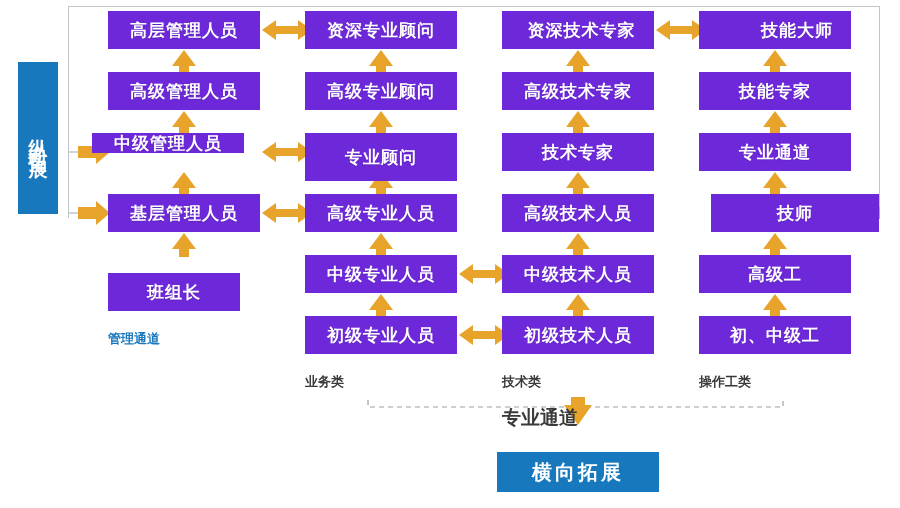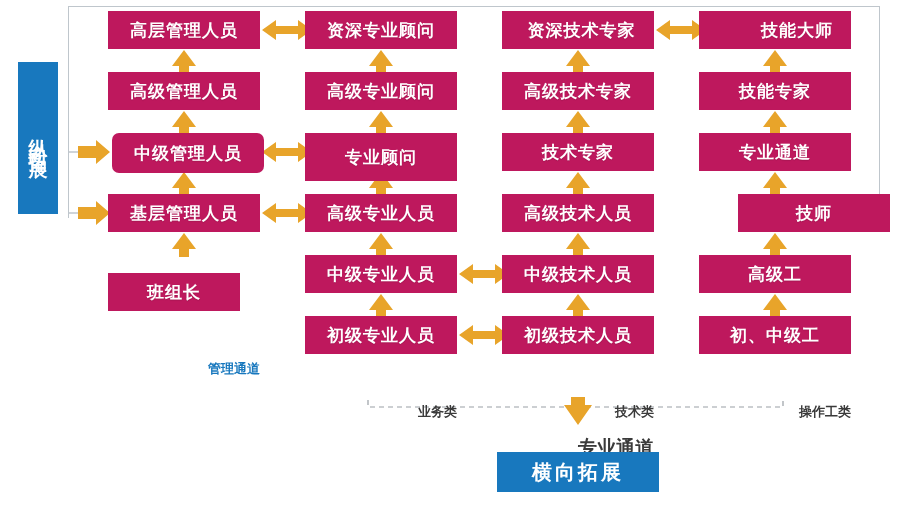--- a/index.html
+++ b/index.html
@@ -15,21 +15,21 @@
   .frame{
     position:absolute;
     border:1.5px solid #bfc6cc;
     border-bottom:none;
     box-sizing:border-box;
   }
 
   
   .box{
     position:absolute;
-    background:#be185d;
+    background:#6d28d9;
     color:#ffffff;
     display:flex;
     align-items:center;
     justify-content:center;
     font-size:17px;
     font-weight:bold;
     letter-spacing:1px;
     box-sizing:border-box;
     text-shadow:0 1px 1px rgba(0,0,0,.12);
   }
@@ -61,23 +61,22 @@
     display:flex;align-items:center;justify-content:center;
     box-sizing:border-box;
   }
 
   
   .cap{
     position:absolute;
     font-size:13px;
     font-weight:bold;
     color:#3a3a3a;
-    text-align:right;
+    text-align:left;
     white-space:nowrap;
-    margin-top:30px;
   }
   .cap.blue{color:#1878be;}
 
   
   #arrows{position:absolute;left:0;top:0;width:900px;height:508px;}
 </style>
 </head>
 <body>
 
 <div id="stage">
@@ -154,42 +153,42 @@
       <path d="M368,400 L368,407 L783,407 L783,400"></path>
     </g>
 
     <g fill="#e8a42a">
       <polygon points="578,425 564,405 571,405 571,397 585,397 585,405 592,405"></polygon>
     </g>
   </svg>
 
   <div class="box" style="left:108px;top:11px;width:152px;height:38px;">高层管理人员</div>
   <div class="box" style="left:108px;top:72px;width:152px;height:38px;">高级管理人员</div>
-  <div class="box" style="left:112px;top:133px;width:152px;height:40px;border-radius:7px;">中级管理人员</div>
+  <div class="box" style="left:92px;top:133px;width:152px;height:20px;">中级管理人员</div>
   <div class="box" style="left:108px;top:194px;width:152px;height:38px;">基层管理人员</div>
   <div class="box" style="left:108px;top:273px;width:132px;height:38px;">班组长</div>
 
   <div class="box" style="left:305px;top:11px;width:152px;height:38px;">资深专业顾问</div>
   <div class="box" style="left:305px;top:72px;width:152px;height:38px;">高级专业顾问</div>
   <div class="box" style="left:305px;top:133px;width:152px;height:48px;">专业顾问</div>
   <div class="box" style="left:305px;top:194px;width:152px;height:38px;">高级专业人员</div>
   <div class="box" style="left:305px;top:255px;width:152px;height:38px;">中级专业人员</div>
   <div class="box" style="left:305px;top:316px;width:152px;height:38px;">初级专业人员</div>
 
   <div class="box" style="left:502px;top:11px;width:152px;height:38px;padding-left:7px;">资深技术专家</div>
   <div class="box" style="left:502px;top:72px;width:152px;height:38px;">高级技术专家</div>
   <div class="box" style="left:502px;top:133px;width:152px;height:38px;">技术专家</div>
   <div class="box" style="left:502px;top:194px;width:152px;height:38px;">高级技术人员</div>
   <div class="box" style="left:502px;top:255px;width:152px;height:38px;">中级技术人员</div>
   <div class="box" style="left:502px;top:316px;width:152px;height:38px;">初级技术人员</div>
 
   <div class="box" style="left:699px;top:11px;width:152px;height:38px;padding-left:44px;">技能大师</div>
   <div class="box" style="left:699px;top:72px;width:152px;height:38px;">技能专家</div>
   <div class="box" style="left:699px;top:133px;width:152px;height:38px;">专业通道</div>
-  <div class="box" style="left:738px;top:194px;width:152px;height:38px;">技师</div>
+  <div class="box" style="left:711px;top:194px;width:168px;height:38px;">技师</div>
   <div class="box" style="left:699px;top:255px;width:152px;height:38px;">高级工</div>
   <div class="box" style="left:699px;top:316px;width:152px;height:38px;">初、中级工</div>
 
   <div class="cap blue" style="left:108px;top:330px;width:152px;">管理通道</div>
 
   <div class="cap" style="left:305px;top:373px;width:152px;">业务类</div>
   <div class="cap" style="left:502px;top:373px;width:152px;">技术类</div>
   <div class="cap" style="left:699px;top:373px;width:152px;">操作工类</div>
 
   <div class="cap" style="left:502px;top:405px;width:152px;font-size:19px;">专业通道</div>

